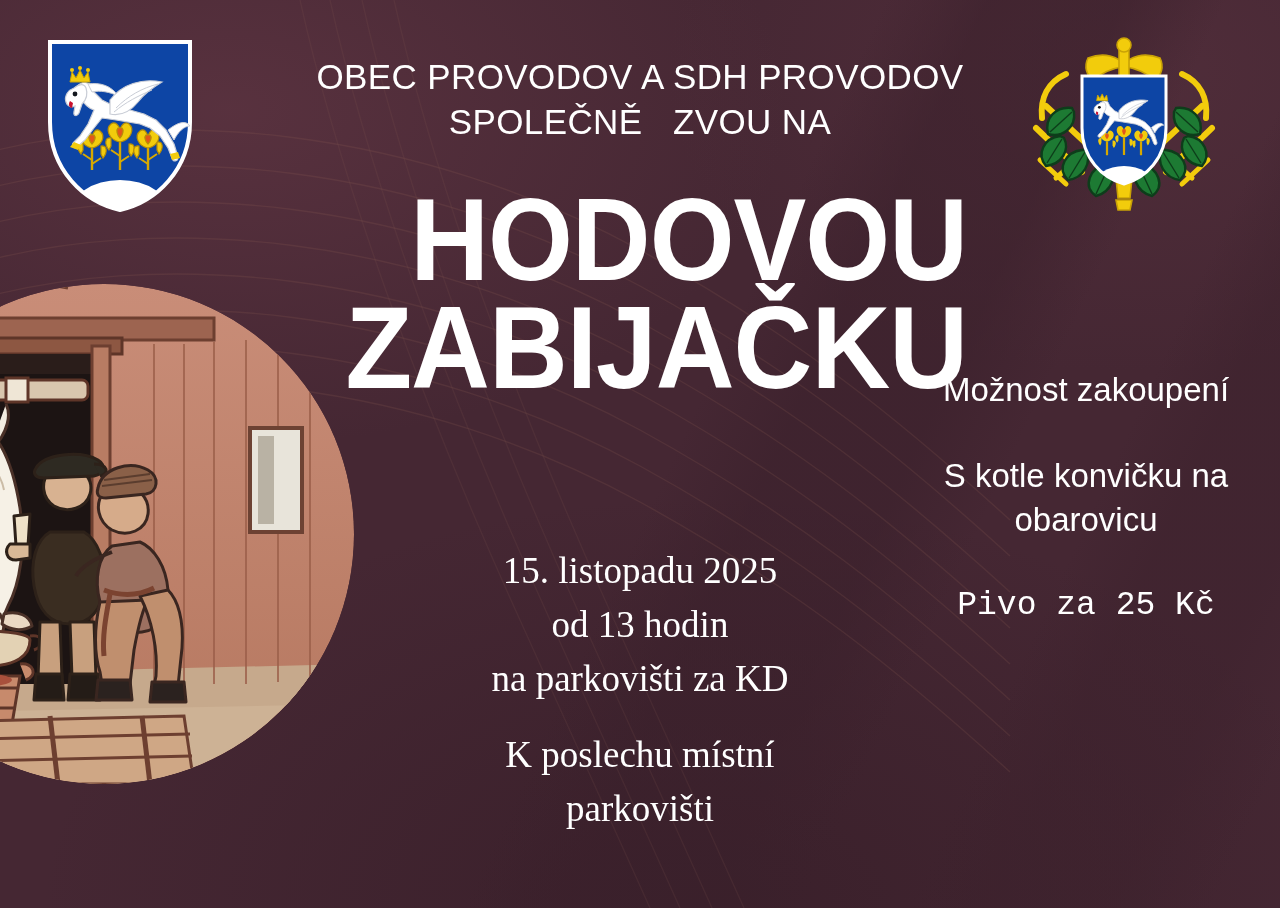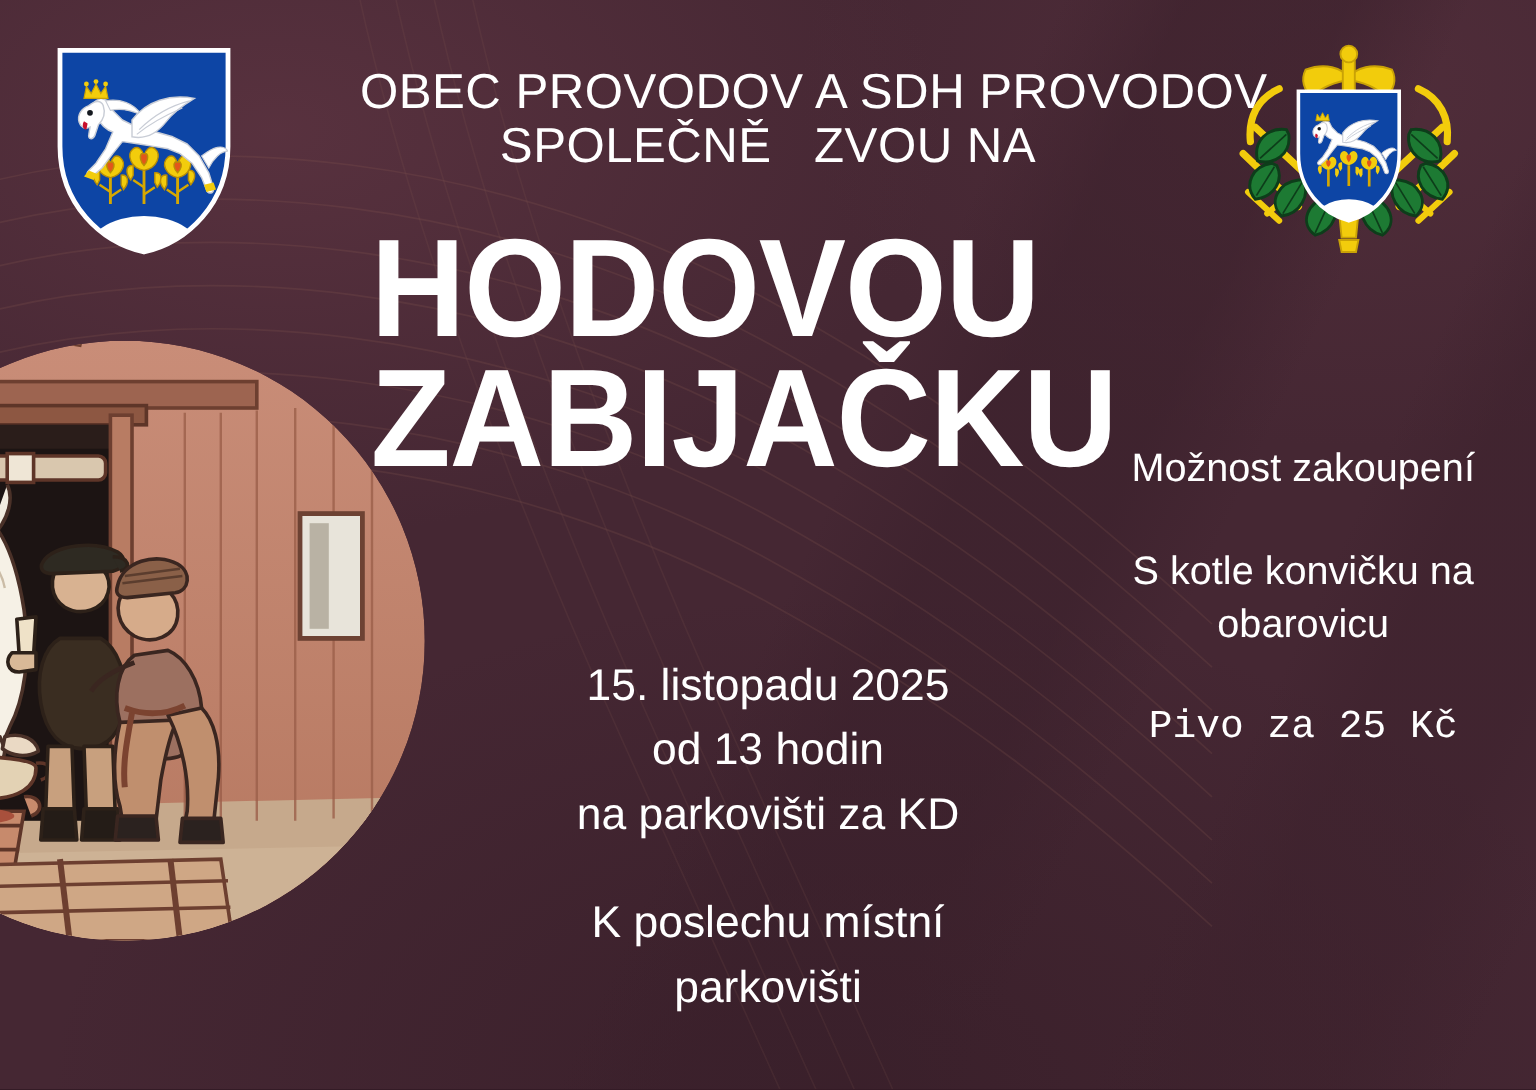--- a/index.html
+++ b/index.html
@@ -64,59 +64,60 @@
 
   
   .header-block {
     position: absolute;
     left: 300px;
     top: 54px;
     width: 680px;
     text-align: center;
   }
   .header-line {
-    font-size: 41px;
+    font-size: 35px;
     letter-spacing: .4px;
     line-height: 45px;
     font-weight: 400;
     white-space: pre;
   }
 
   .title-block {
     position: absolute;
     left: 288px;
     top: 186px;
     width: 700px;
-    text-align: left;
+    text-align: right;
   }
   .title-line {
     font-family: "Liberation Sans Narrow", "Liberation Sans", sans-serif;
     font-weight: 700;
     font-size: 116px;
     line-height: 108px;
     letter-spacing: -1px;
     transform: scaleX(0.94);
     transform-origin: center;
     white-space: nowrap;
   }
 
   .details-block {
     position: absolute;
     left: 370px;
     top: 544px;
     width: 540px;
     text-align: center;
+    font-family: Liberation Serif, serif;
   }
   .details-line {
     font-size: 37px;
     line-height: 54px;
     font-weight: 400;
     white-space: pre;
   }
-  .details-line.spacer-top { margin-top: 36px; }
+  .details-line.spacer-top { margin-top: 22px; }
 
   .side-block {
     position: absolute;
     left: 900px;
     top: 368px;
     width: 372px;
     text-align: center;
   }
   .side-line {
     font-size: 33px;

